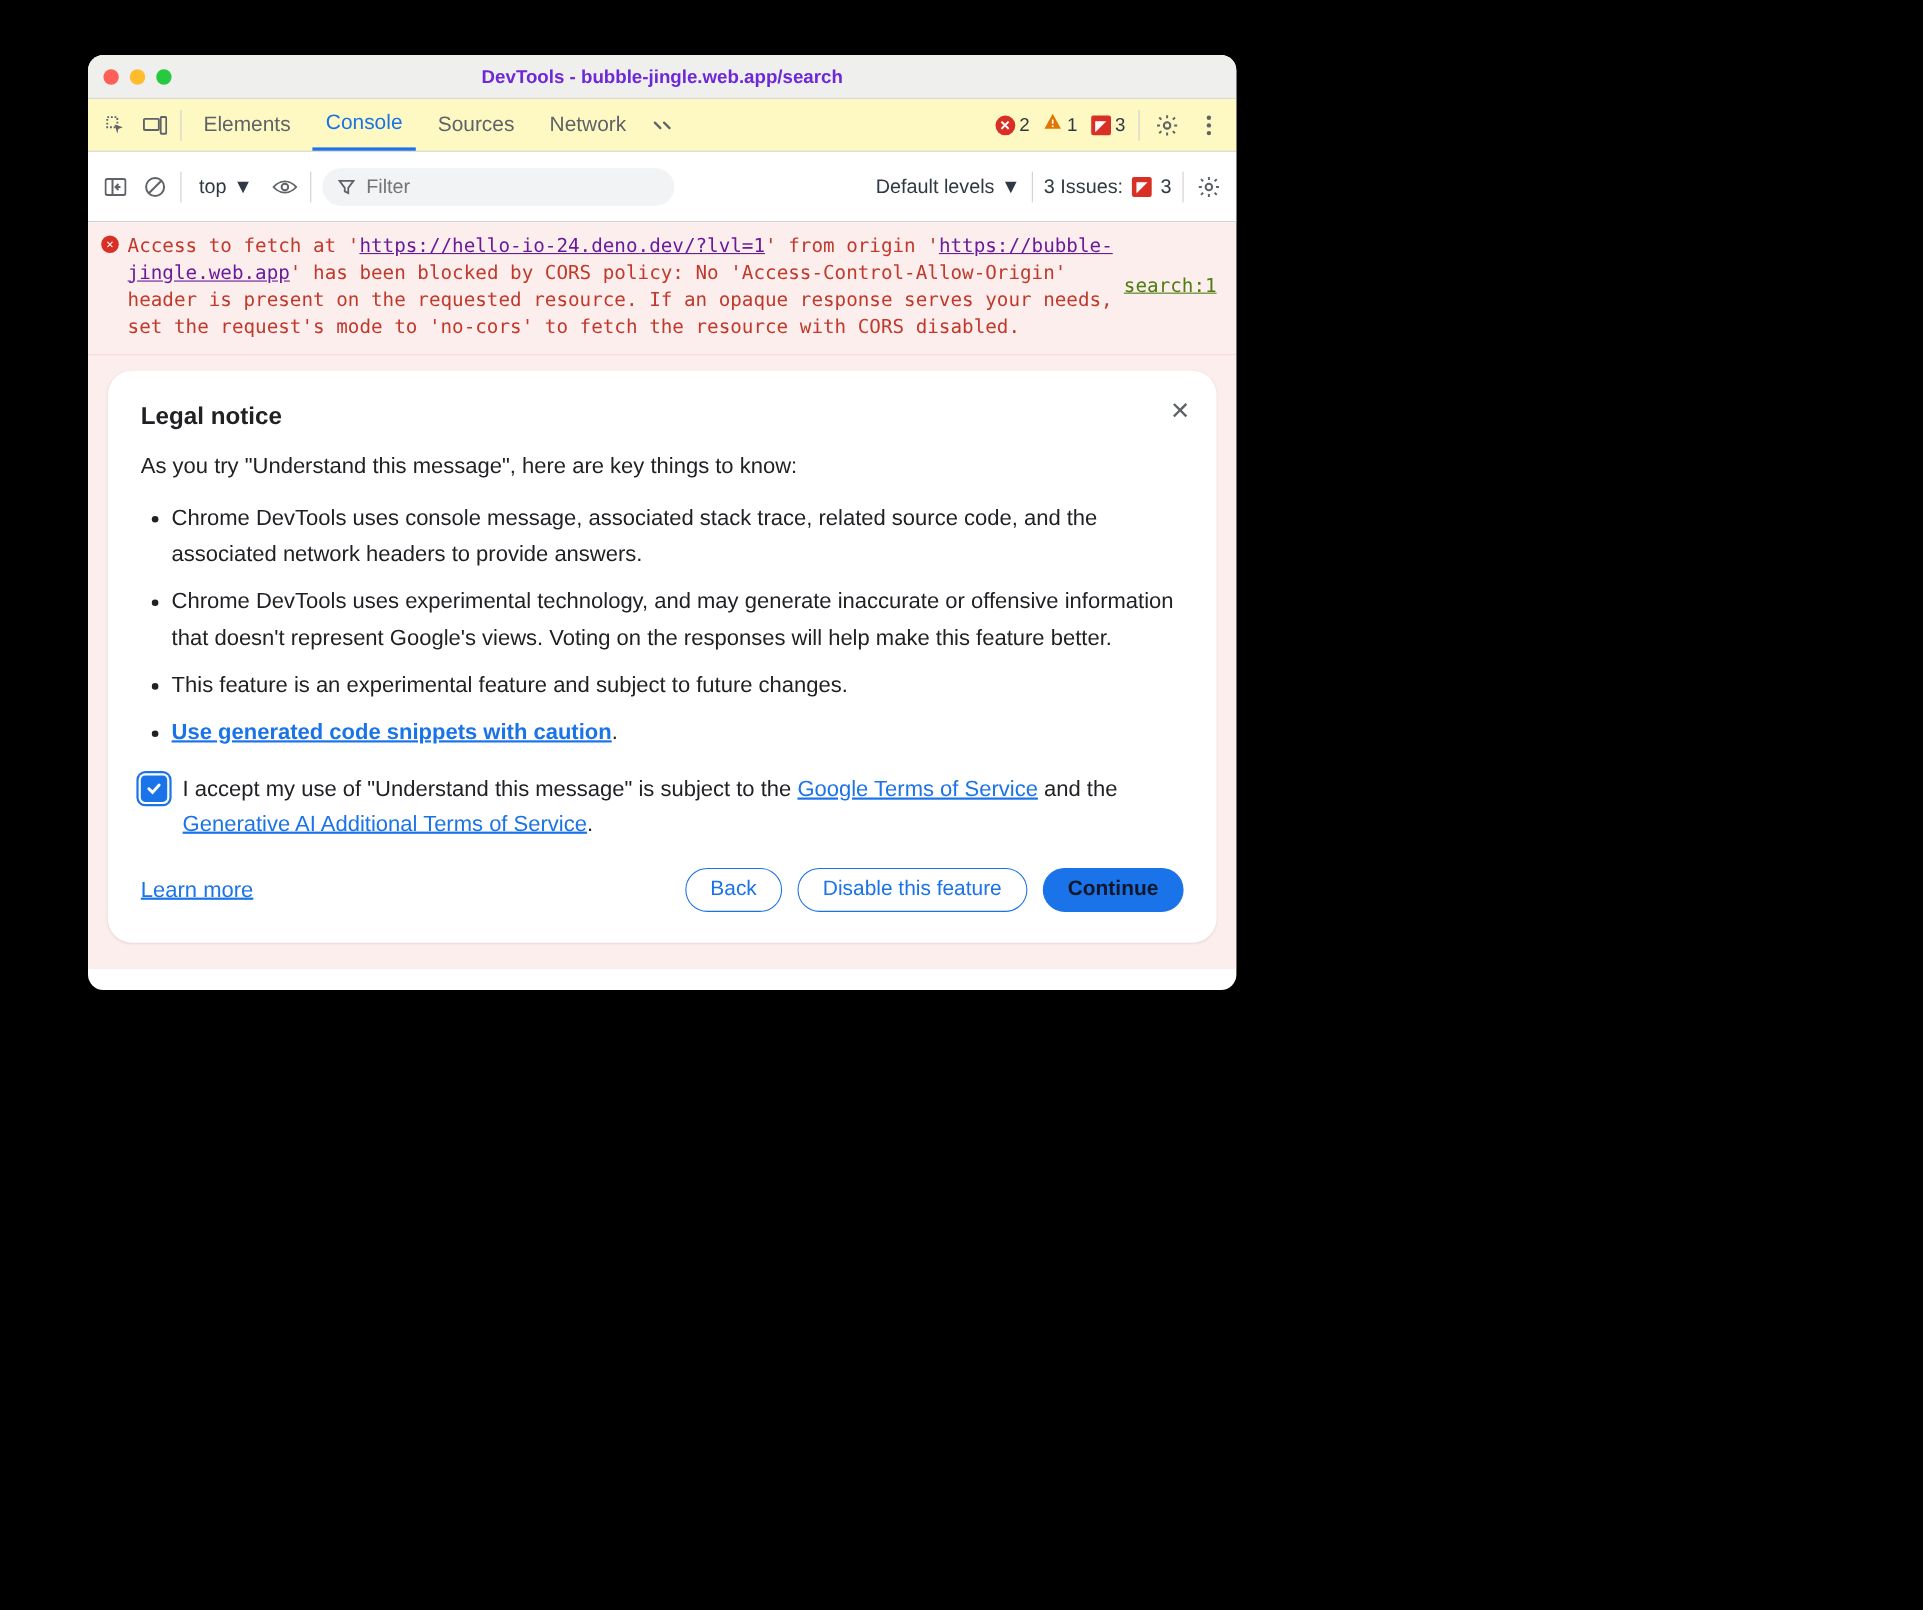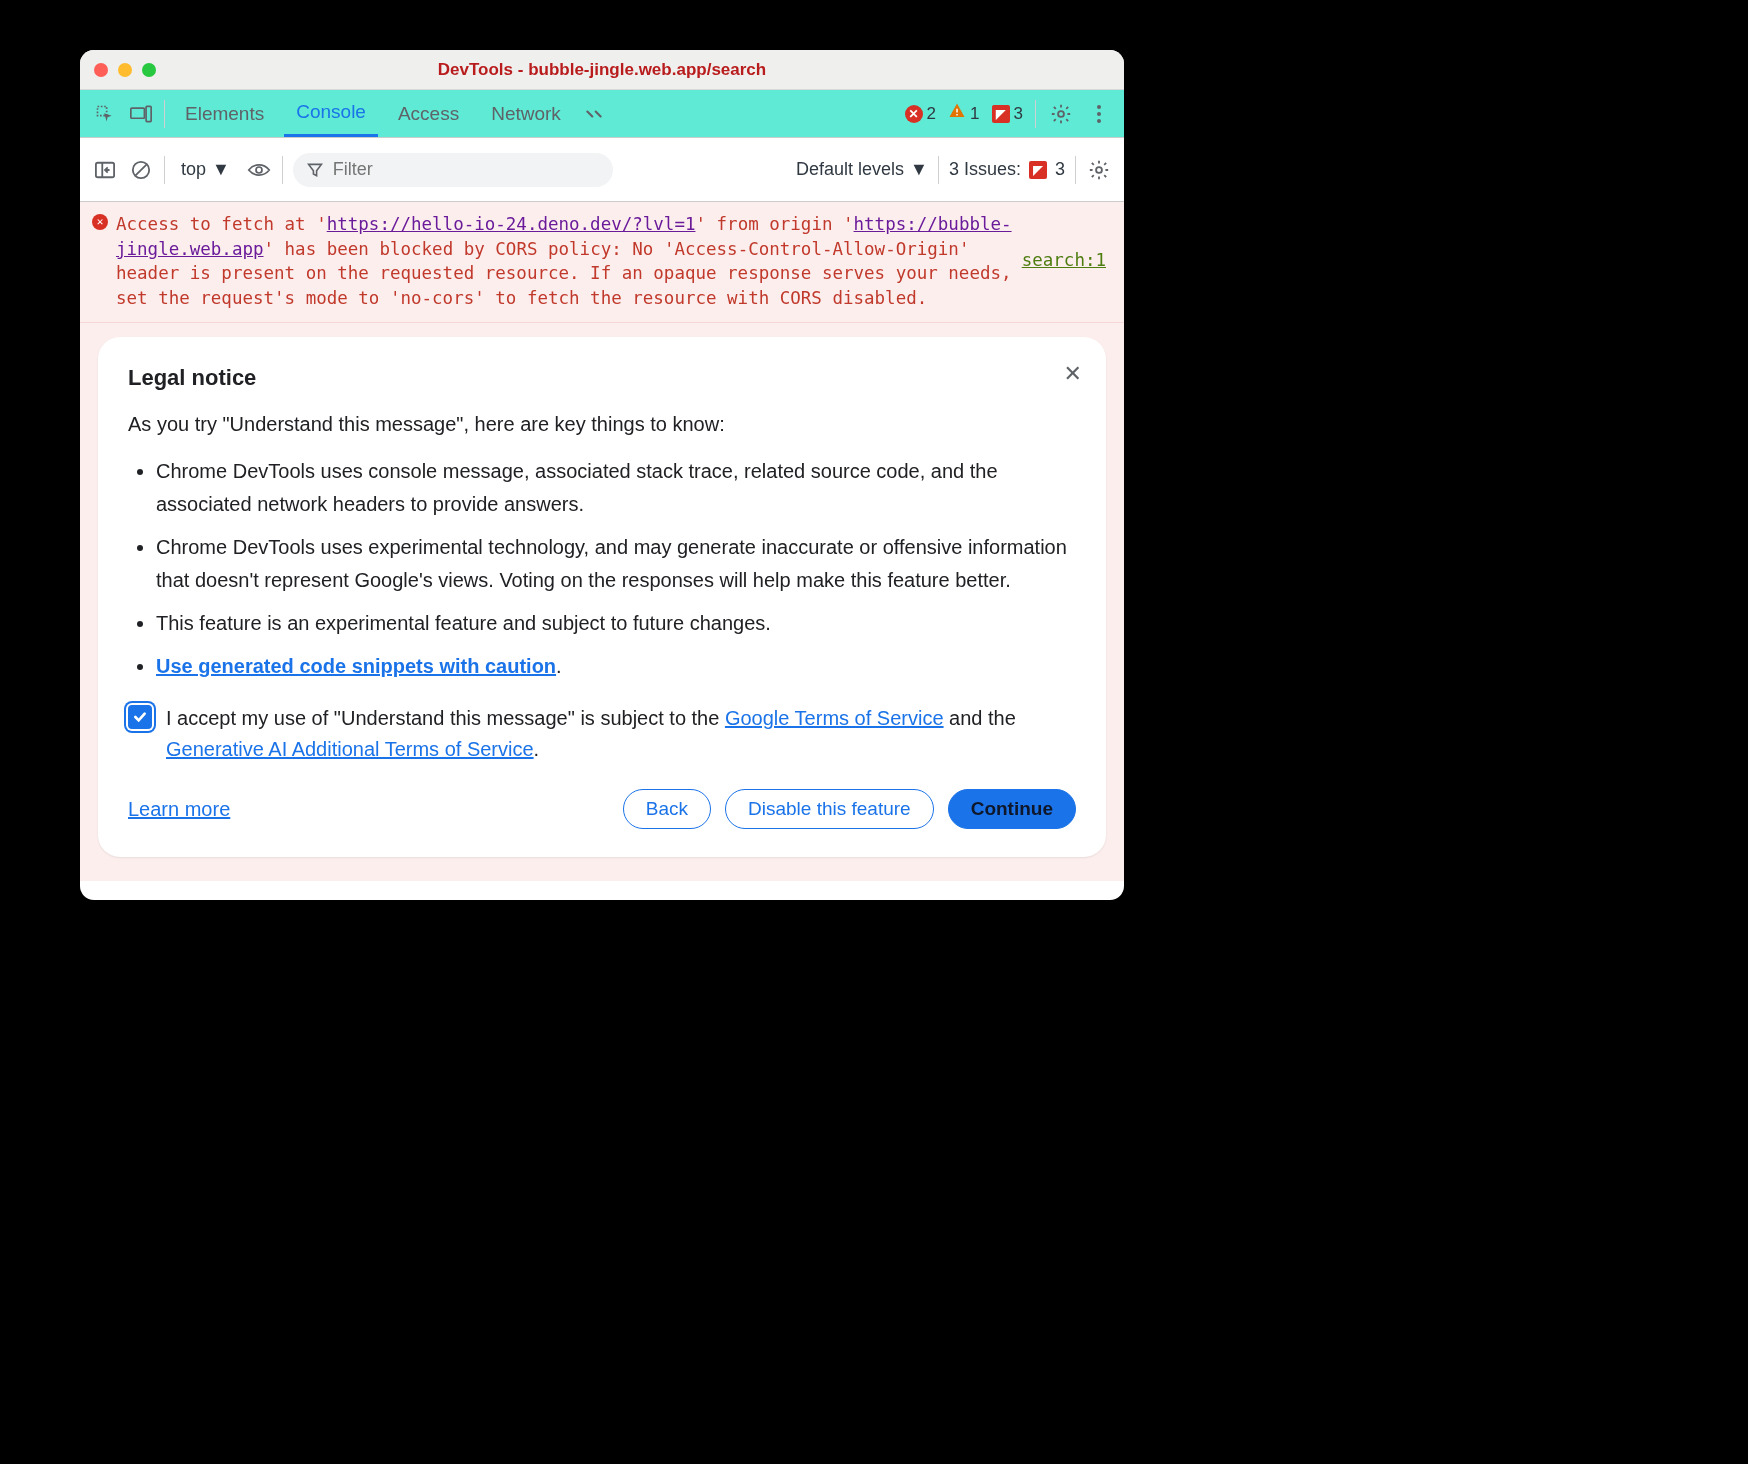--- a/index.html
+++ b/index.html
@@ -31,26 +31,26 @@
   .titlebar {
     height: 40px;
     background: #efefee;
     display: flex; align-items: center;
     position: relative;
     border-bottom: 1px solid #d8d8d8;
   }
   .traffic { position: absolute; left: 14px; display: flex; gap: 10px; }
   .dot { width: 14px; height: 14px; border-radius: 50%; }
   .dot.red { background:#ff5f57; } .dot.yel { background:#febc2e; } .dot.grn { background:#28c840; }
-  .title { margin: 14px auto; font-weight: 600; font-size: 17px; color:#b91c1c; }
+  .title { margin: 14px auto; font-weight: 600; font-size: 17px; color:#6d28d9; }
 
   
   .tabstrip {
     height: 48px;
-    background: #5eead4;
+    background: #fef9c3;
     border-bottom: 1px solid #ccc;
     display: flex; align-items: center;
     padding: 0 12px;
     gap: 8px;
   }
   .ts-left { display:flex; align-items:center; gap:10px; }
   .ts-right { margin-left:auto; display:flex; align-items:center; gap:12px; }
   .iconbtn {
     width:26px; height:26px; display:flex; align-items:center; justify-content:center;
     border-radius:4px; cursor:pointer; color:#5f6368;
@@ -180,21 +180,21 @@
         <div class="vdivider"></div>
       </div>
 
       <div class="tab">
           <span>Elements</span>
         </div>
       <div class="tab active">
           <span>Console</span>
         </div>
       <div class="tab">
-          <span>Access</span>
+          <span>Sources</span>
         </div>
       <div class="tab">
           <span>Network</span>
         </div>
       <div class="iconbtn">
         <svg width="20" height="14" viewBox="0 0 24 14" stroke="#5f6368" stroke-width="2.5" fill="none" stroke-linecap="round">
             <path d="M4 4 L10 10 M14 4 L20 10"></path>
           </svg>
       </div>
 

